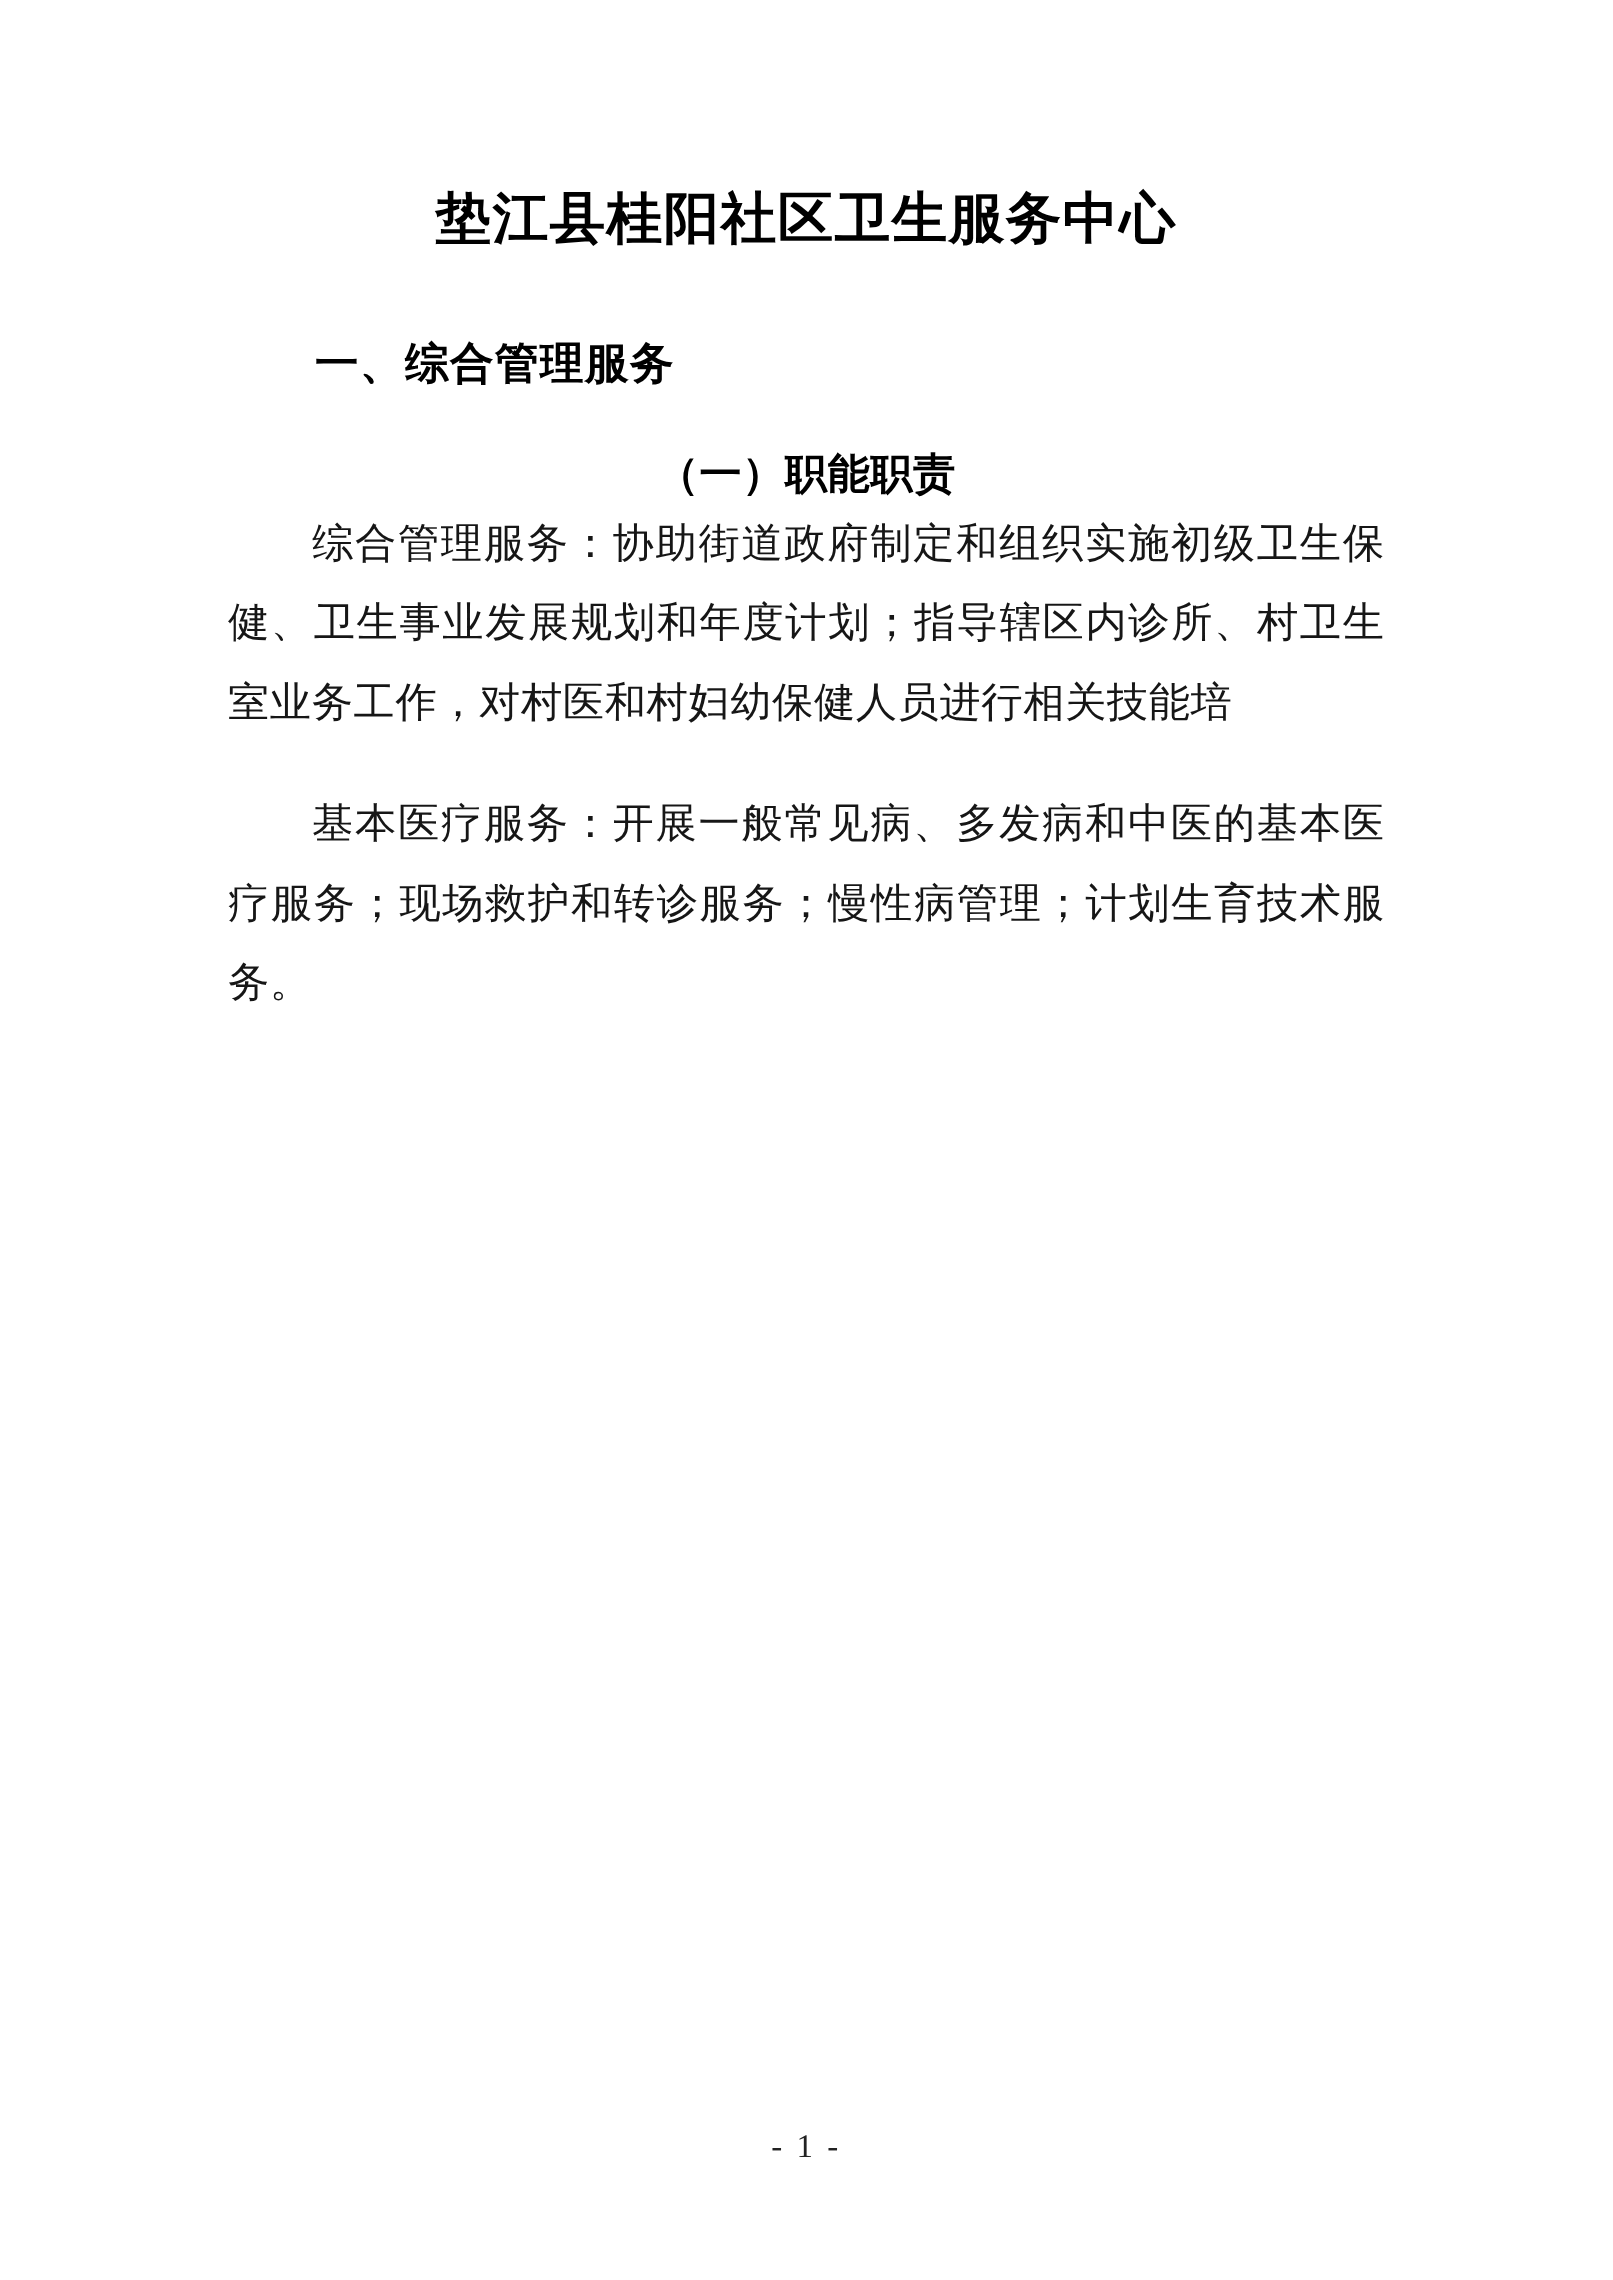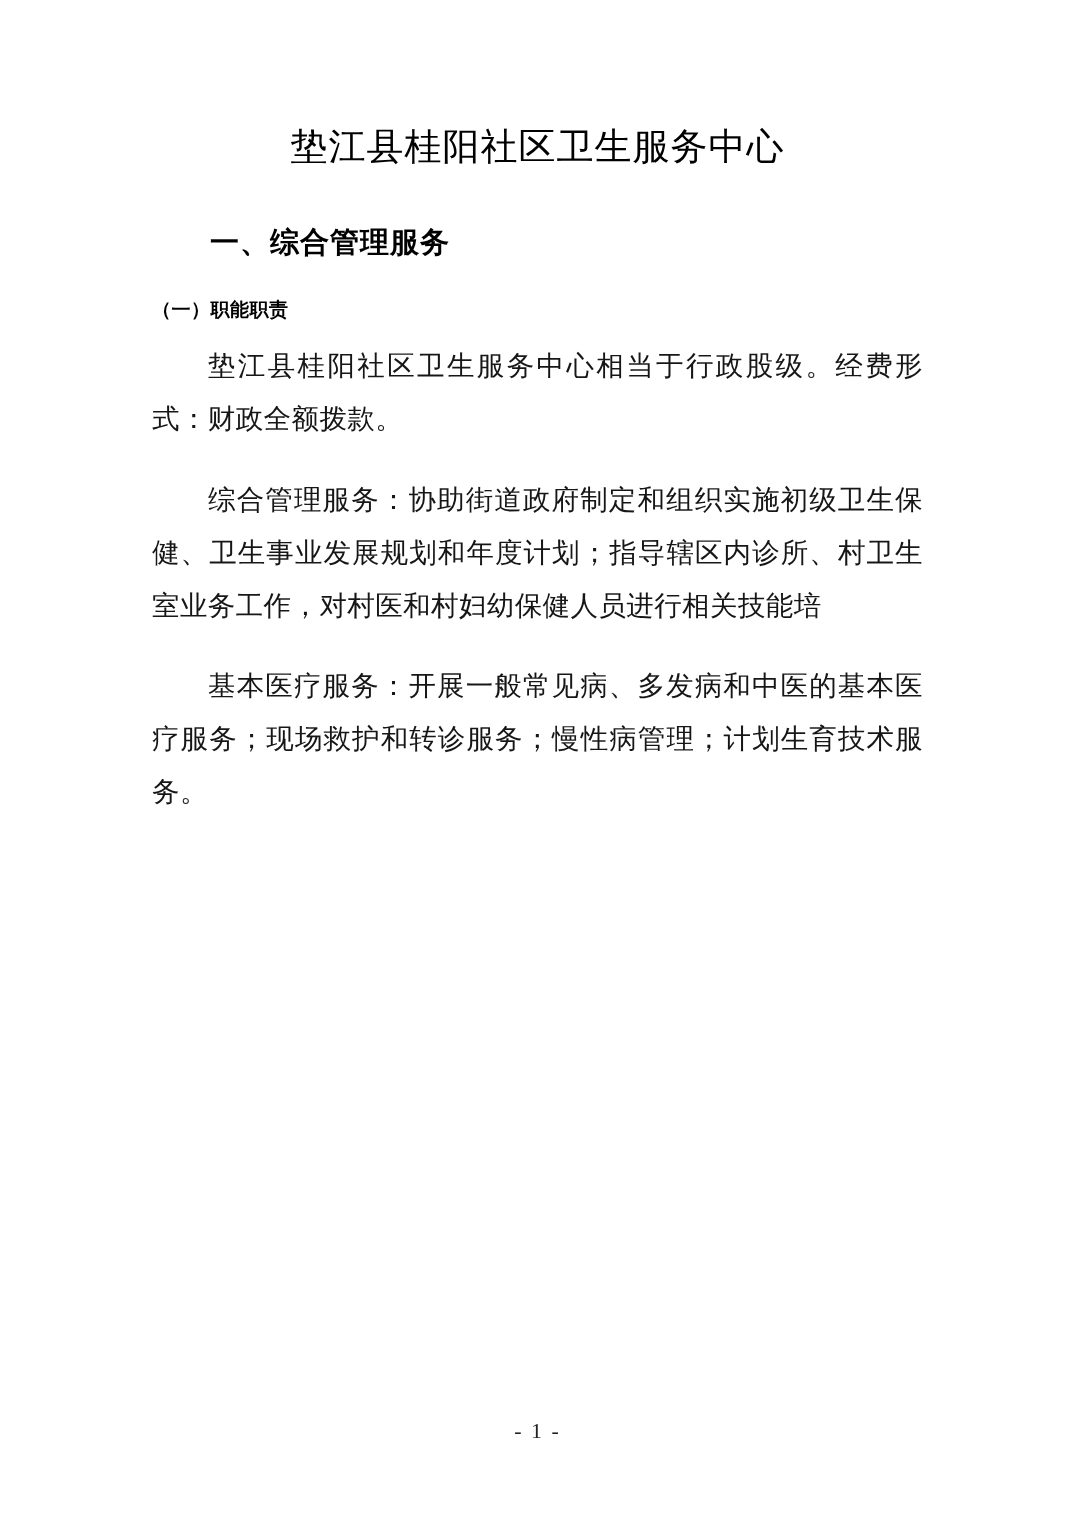--- a/index.html
+++ b/index.html
@@ -18,45 +18,46 @@
   .page {
     width: 1075px;
     height: 1520px;
     box-sizing: border-box;
     padding: 118px 152px 0 152px;
     position: relative;
   }
   .doc-title {
     text-align: center;
     font-family: "Liberation Serif", "DejaVu Serif", serif;
-    font-weight: normal;
+    font-weight: bold;
     font-size: 37px;
     line-height: 1.55;
     letter-spacing: 1px;
     color: #000;
   }
   .doc-title .line1 { display: block; }
   .doc-title .line2 { display: block; }
   .heading-1 {
     font-family: "Liberation Serif", "DejaVu Serif", serif;
     font-weight: bold;
     font-size: 29px;
     margin-top: 48px;
     text-indent: 58px;
     letter-spacing: 1px;
     color: #000;
   }
   .heading-2 {
     font-family: Liberation Mono, monospace;
     font-weight: bold;
-    font-size: 19px;
+    font-size: 28px;
     margin-top: 34px;
     text-indent: 0px;
     letter-spacing: 0.5px;
     color: #000;
+    text-align: center;
   }
   .para {
     font-size: 27.5px;
     line-height: 53px;
     text-align: justify;
     text-justify: inter-ideograph;
     text-indent: 56px;
     margin-top: 16px;
     letter-spacing: 0.4px;
     color: #161616;
@@ -79,19 +80,18 @@
 <div class="page">
 
   <div class="doc-title">
     <span class="line1">垫江县桂阳社区卫生服务中心</span>
   </div>
 
   <div class="heading-1">一、综合管理服务</div>
 
   <div class="heading-2">（一）职能职责</div>
 
-  <p class="para">垫江县桂阳社区卫生服务中心相当于行政股级。经费形式：财政全额拨款。</p>
   <p class="para tight">综合管理服务：协助街道政府制定和组织实施初级卫生保健、卫生事业发展规划和年度计划；指导辖区内诊所、村卫生室业务工作，对村医和村妇幼保健人员进行相关技能培</p>
   <p class="para tight">基本医疗服务：开展一般常见病、多发病和中医的基本医疗服务；现场救护和转诊服务；慢性病管理；计划生育技术服务。</p>
 
   <div class="page-number">- 1 -</div>
 
 </div>
 
 </body></html>

